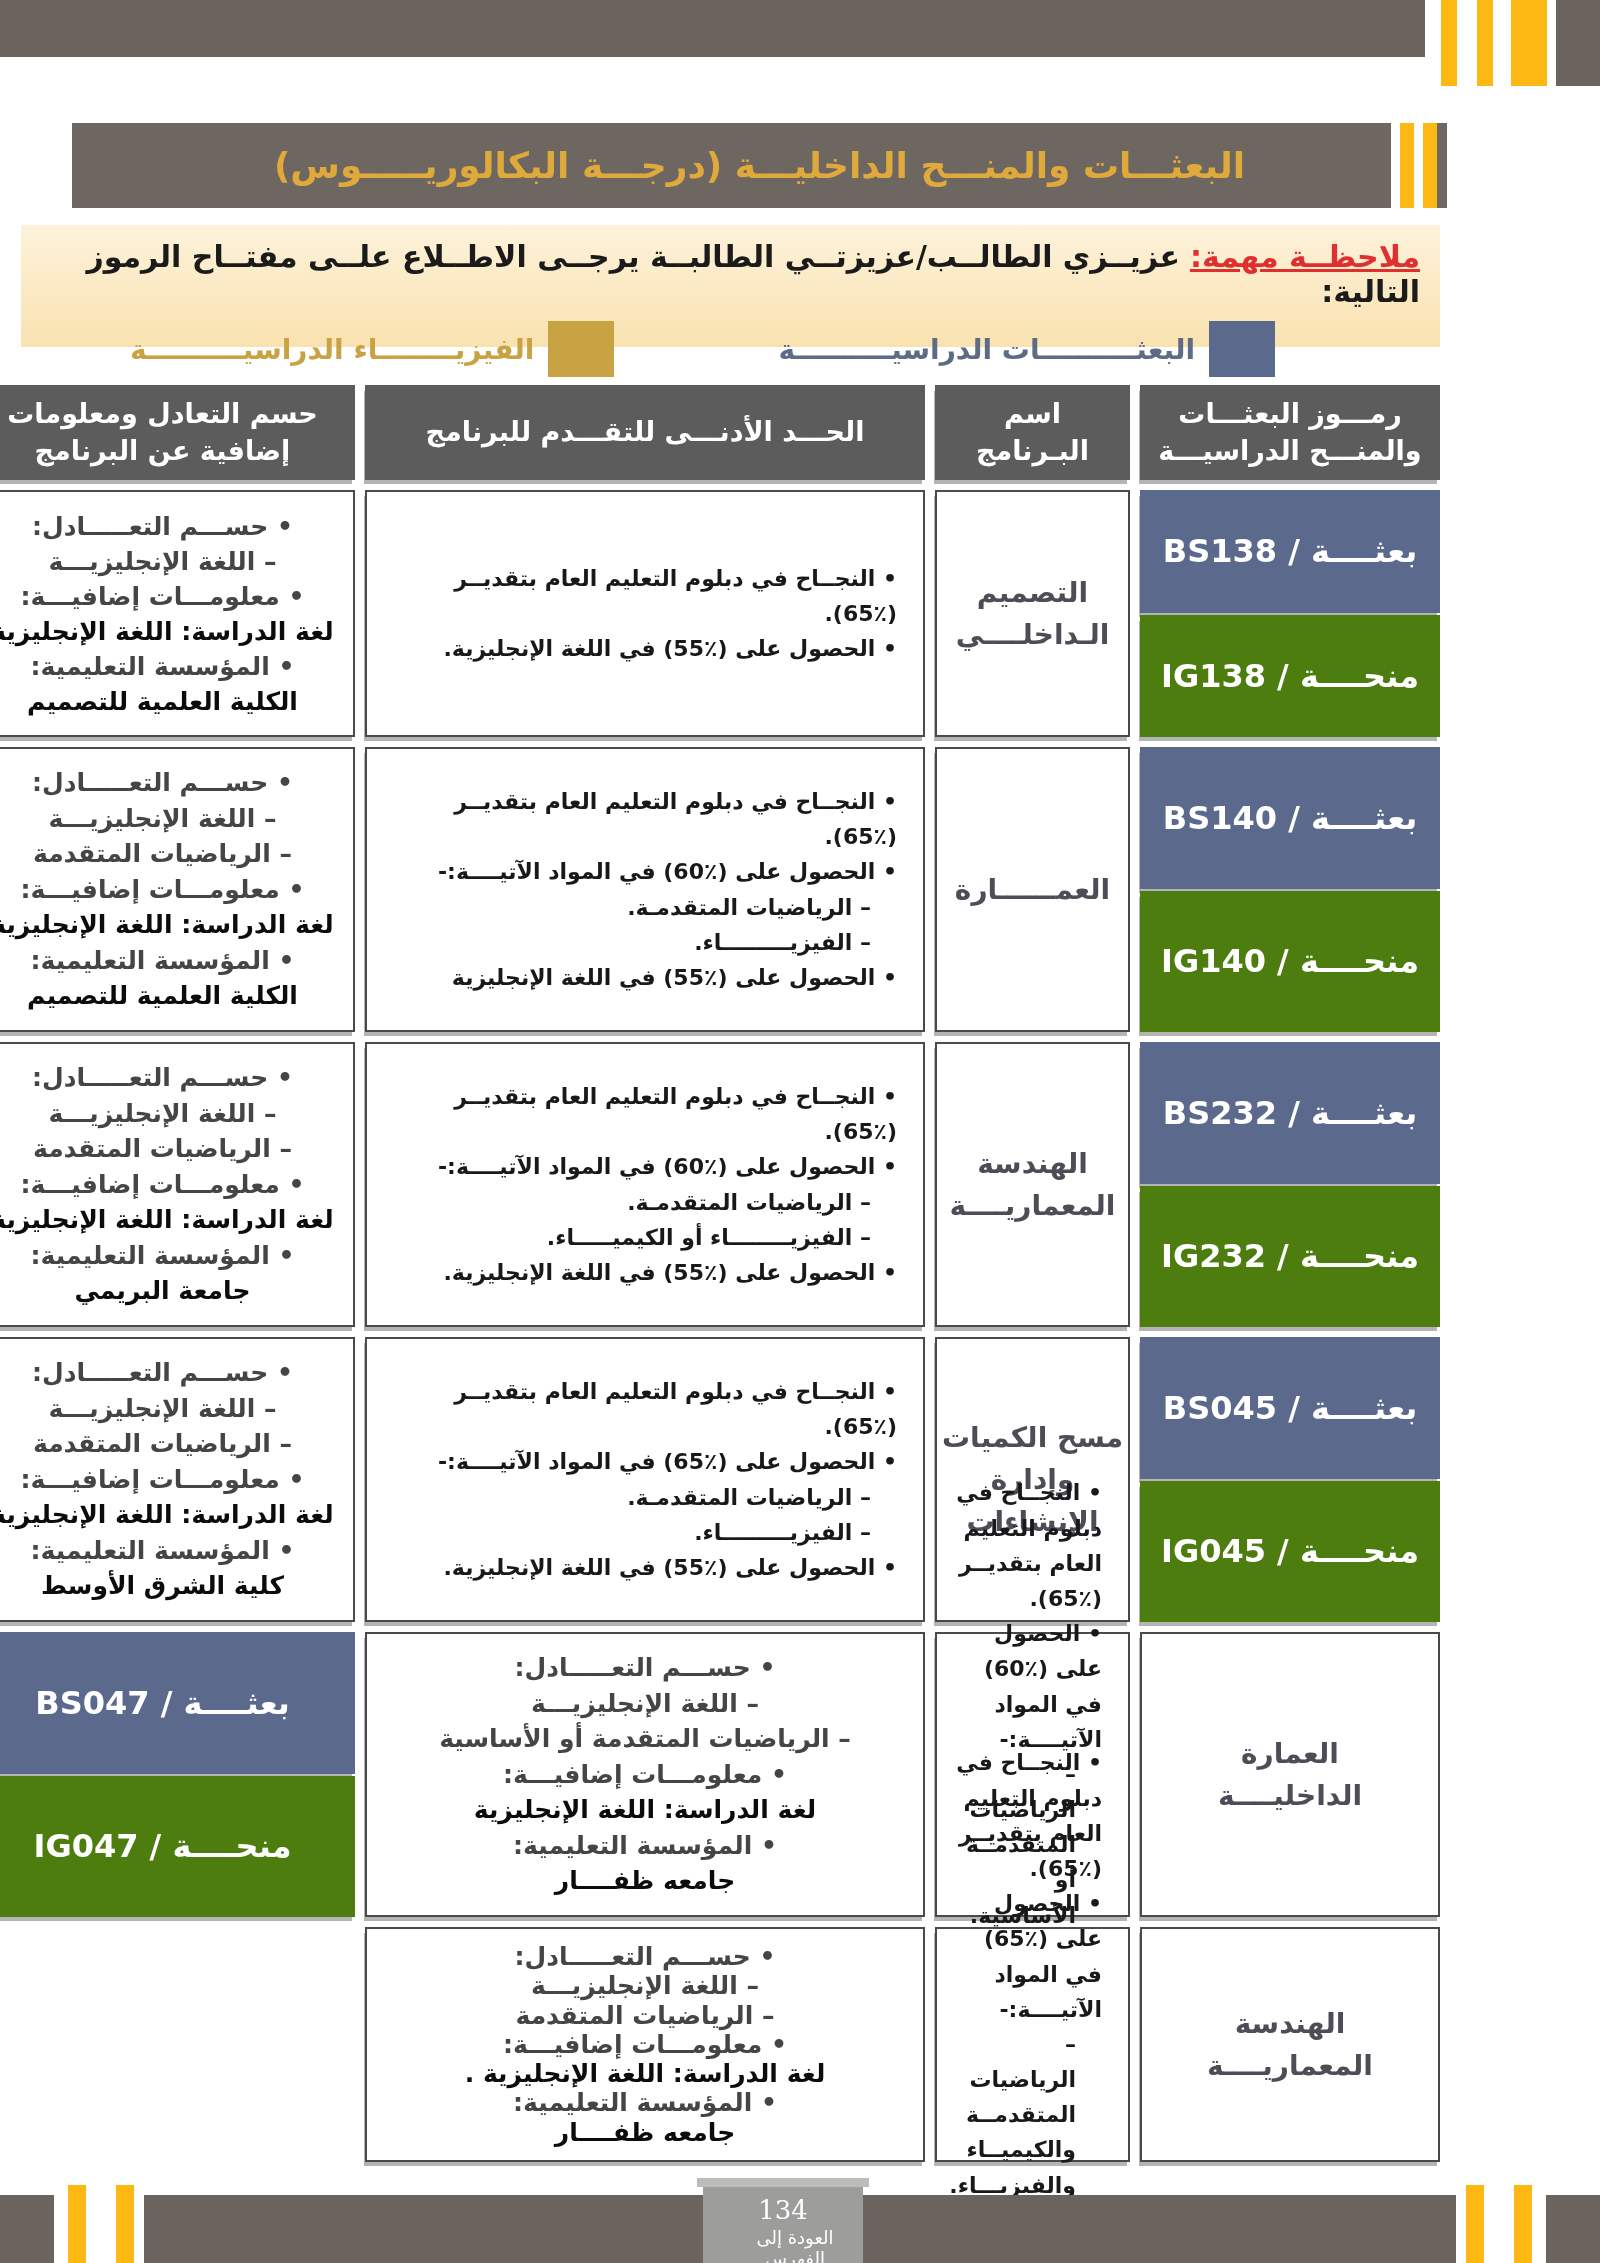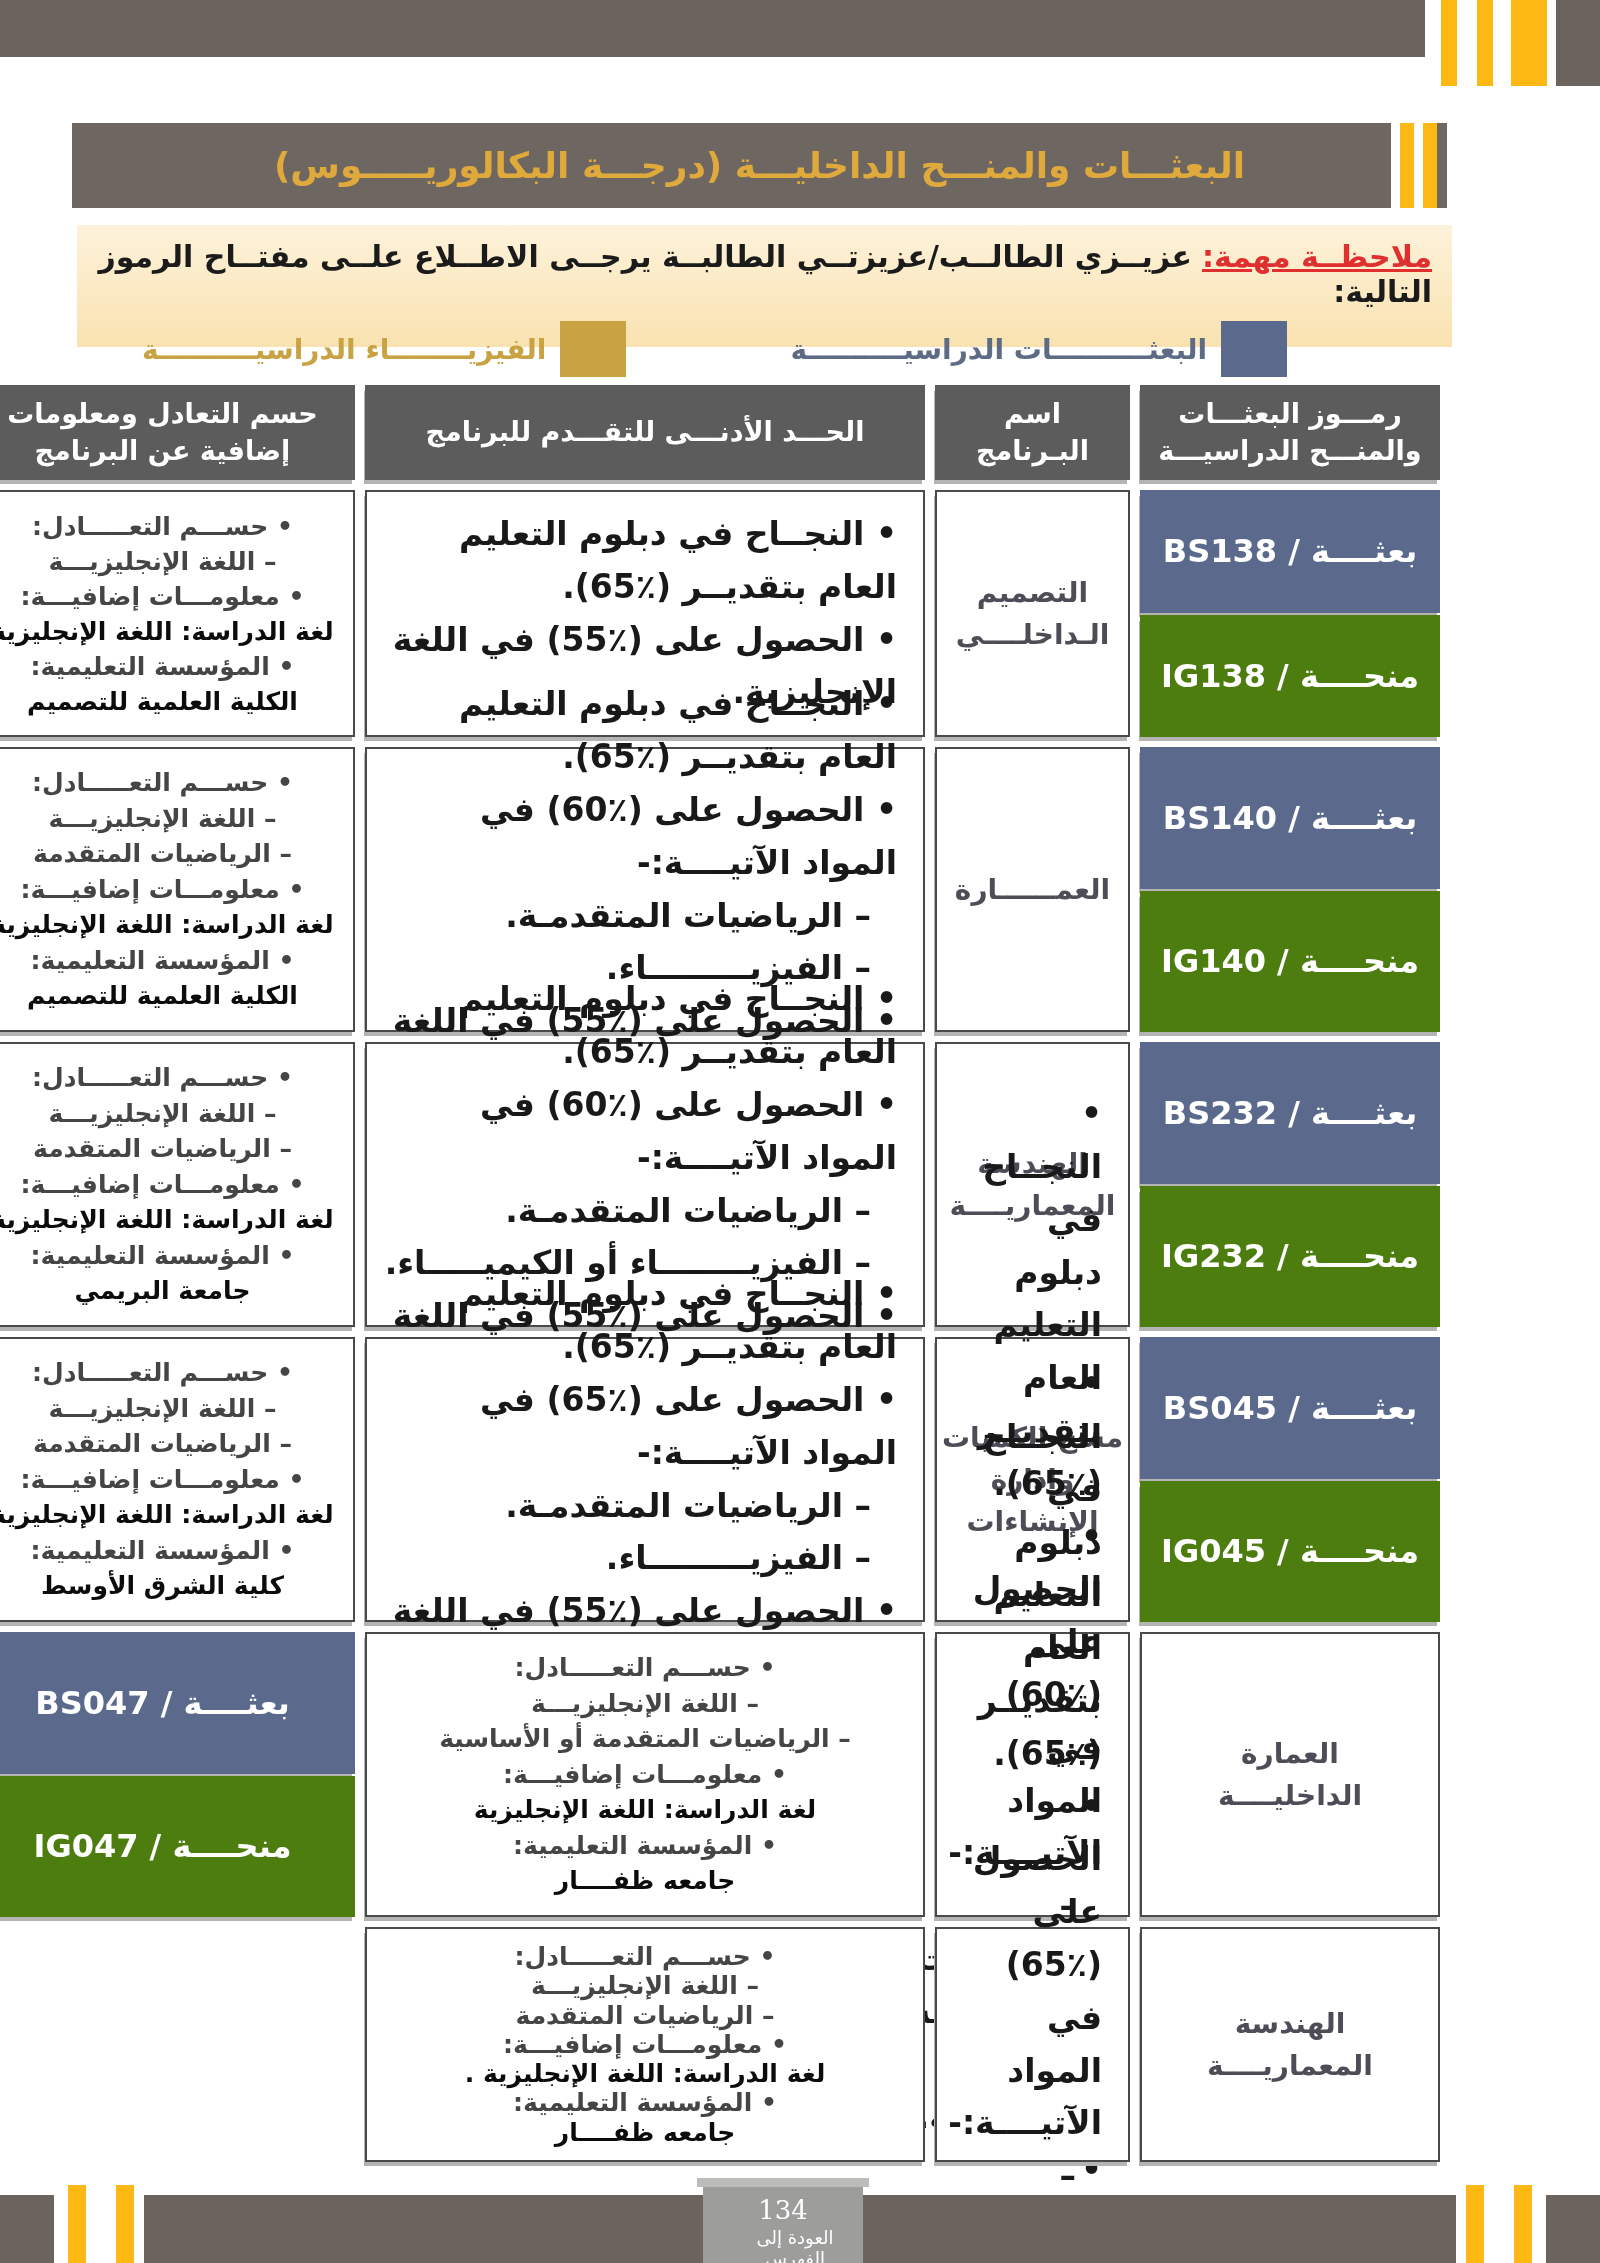--- a/index.html
+++ b/index.html
@@ -19,22 +19,23 @@
   .title-bar .title{
     position:absolute;inset:0;display:flex;align-items:center;justify-content:center;
     color:#dfa93c;font-size:36px;font-weight:bold;letter-spacing:0.5px;
   }
   .tb-stripe{position:absolute;top:0;bottom:0;}
   .tb-gold{background:#fdb813;width:14px;}
   .tb-white{background:#ffffff;width:9px;}
   .tb-g1{right:10px;} .tb-w1{right:24px;} .tb-g2{right:33px;} .tb-w2{right:47px;}
   
   .note{
-    position:absolute;top:225px;right:148px;width:1375px;height:122px;
+    position:absolute;top:225px;right:160px;width:1375px;height:122px;
     background:linear-gradient(to bottom,#fdf2da,#f9e2b0);
+    padding-left:44px;
   }
   .note-line{padding:14px 20px 0 0;font-size:30px;font-weight:bold;color:#1b1b1b;}
   .note-label{color:#e02f2f;text-decoration:underline;margin-left:10px;}
   .legend{display:flex;align-items:center;margin:12px 165px 0 0;}
   .legend .swatch{width:66px;height:56px;display:inline-block;flex:none;}
   .sw-blue{background:#5b6a8c;}
   .sw-gold{background:#c8a243;}
   .legend .lbl{font-size:28px;font-weight:bold;margin:0 14px;}
   .lbl-blue{color:#5e6b84;}
   .lbl-gold{color:#c8a243;margin-right:14px;}
@@ -62,21 +63,21 @@
     color:#ffffff;font-size:32px;font-weight:bold;box-shadow:-2px 5px 0 -1px #b4b4b4;
   }
   .code-bs{background:#5b6a8c;}
   .code-ig{background:#4d7c0f;}
   .prog-cell{
     display:flex;align-items:center;justify-content:center;text-align:center;
     font-size:28px;font-weight:bold;color:#4d4d57;white-space:pre-line;line-height:1.5;
   }
   .req-cell{
     display:flex;flex-direction:column;justify-content:center;
-    padding:14px 26px 14px 14px;font-size:33px;font-weight:bold;color:#191919;line-height:1.6;
+    padding:14px 26px 14px 14px;font-size:22px;font-weight:bold;color:#191919;line-height:1.6;
   }
   .req-cell .ln{text-align:right;}
   .req-cell .ln.d{padding-right:26px;}
   .info-cell{
     display:flex;flex-direction:column;justify-content:center;
     padding:12px 12px;font-size:25px;font-weight:bold;line-height:1.42;text-align:center;
   }
   .info-cell .ln{color:#454545;}
   .info-cell .ln.s{color:#0c0c0c;}
   .info-cell.first{line-height:1.4;}

